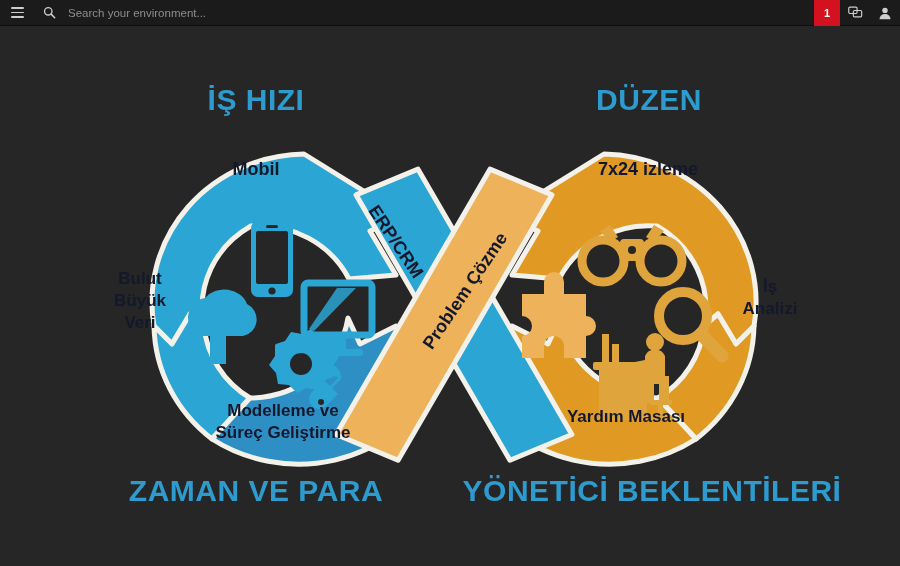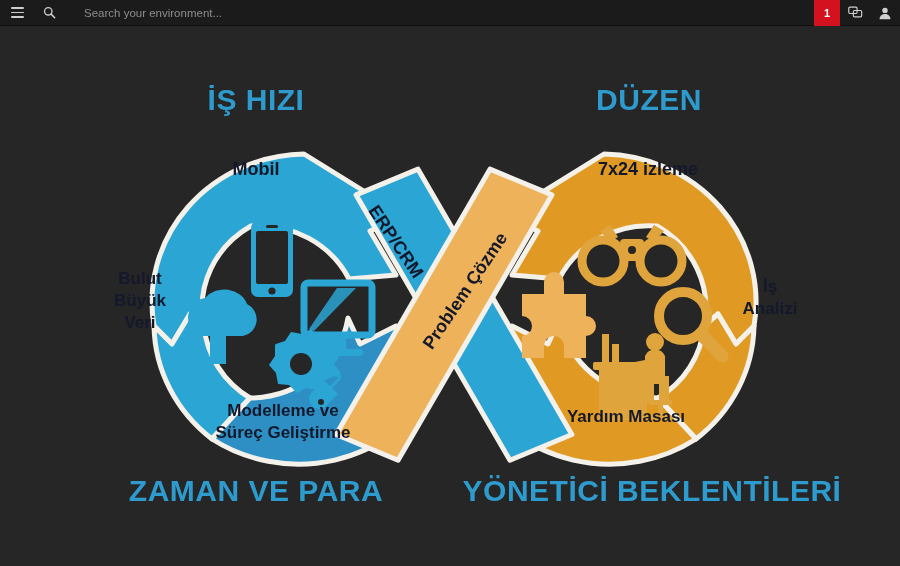--- a/index.html
+++ b/index.html
@@ -37,21 +37,20 @@
     width: 26px; height: 26px;
     display: flex; align-items: center; justify-content: center;
     cursor: pointer;
   }
   #search-input {
     flex: 1; height: 24px;
     background: transparent; border: 0; outline: none;
     color: #e6e6e6; font-size: 11.5px;
     font-family: "Liberation Sans", sans-serif;
     padding-left: 6px;
-    margin-left: 16px;
   }
   #search-input::placeholder { color: #8d8d8d; }
   #topbar-right { display: flex; align-items: center; height: 26px; }
   #alert-badge {
     height: 26px; min-width: 26px; padding: 0 9px;
     background: #d4111e; color: #fff;
     font-size: 11px; font-weight: bold;
     display: flex; align-items: center; justify-content: center;
     cursor: pointer;
   }

